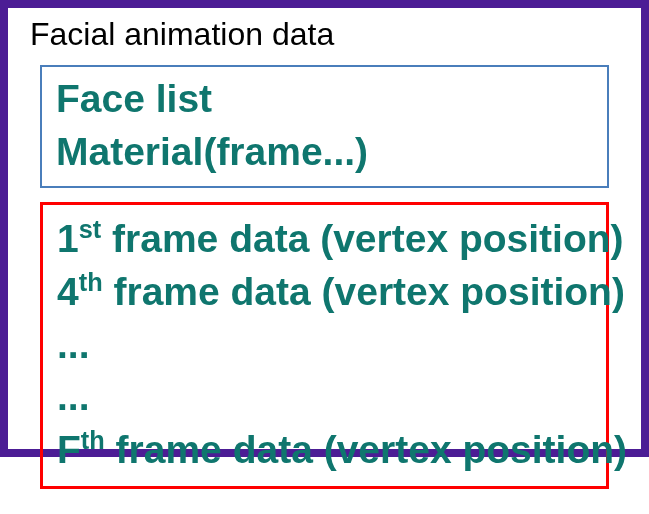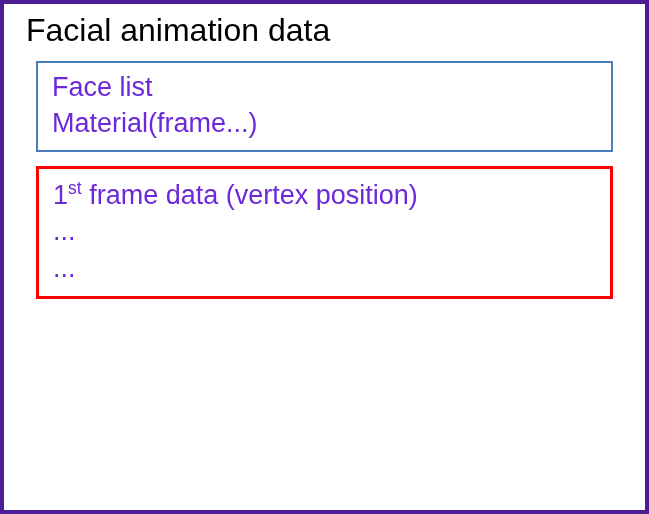--- a/index.html
+++ b/index.html
@@ -7,63 +7,66 @@
       padding: 0;
       box-sizing: border-box;
     }
     body {
       font-family: "Segoe UI", "Malgun Gothic", -apple-system, sans-serif;
       background: #fff;
       width: 649px;
       height: 514px;
     }
     .outer-box {
-      border: 4px solid #4c1d95;
+      border: 8px solid #4c1d95;
       width: 649px;
-      height: 514px;
+      height: 457px;
       padding: 8px 18px 18px 18px;
       background: #fff;
     }
     .title {
       font-size: 32px;
       color: #000;
       margin-bottom: 12px;
       padding-left: 4px;
     }
     .blue-box {
       border: 2px solid #4a7ebb;
       padding: 6px 14px 8px 14px;
       margin: 0 14px 14px 14px;
     }
     .red-box {
       border: 3px solid #ff0000;
       padding: 8px 14px 10px 14px;
       margin: 0 14px 16px 14px;
     }
     .line {
-      font-size: 27px;
-      color: #6d28d9;
+      font-size: 39px;
+      color: #0f766e;
       line-height: 1.35;
       white-space: nowrap;
+      font-weight: bold;
     }
     sup {
       font-size: 0.65em;
       vertical-align: super;
       line-height: 0;
     }
   </style>
 </head>
 <body>
 
 <div class="outer-box">
   <div class="title">Facial animation data</div>
 
   <div class="blue-box">
     <div class="line">Face list</div>
     <div class="line">Material(frame...)</div>
   </div>
 
   <div class="red-box">
     <div class="line"><span>1</span><sup>st</sup><span> frame data (vertex position)</span></div>
+    <div class="line"><span>4</span><sup>th</sup><span> frame data (vertex position)</span></div>
     <div class="line">...</div>
     <div class="line">...</div>
+    <div class="line"><span>F</span><sup>th</sup><span> frame data (vertex position)</span></div>
   </div>
 </div>
 
 </body></html>

